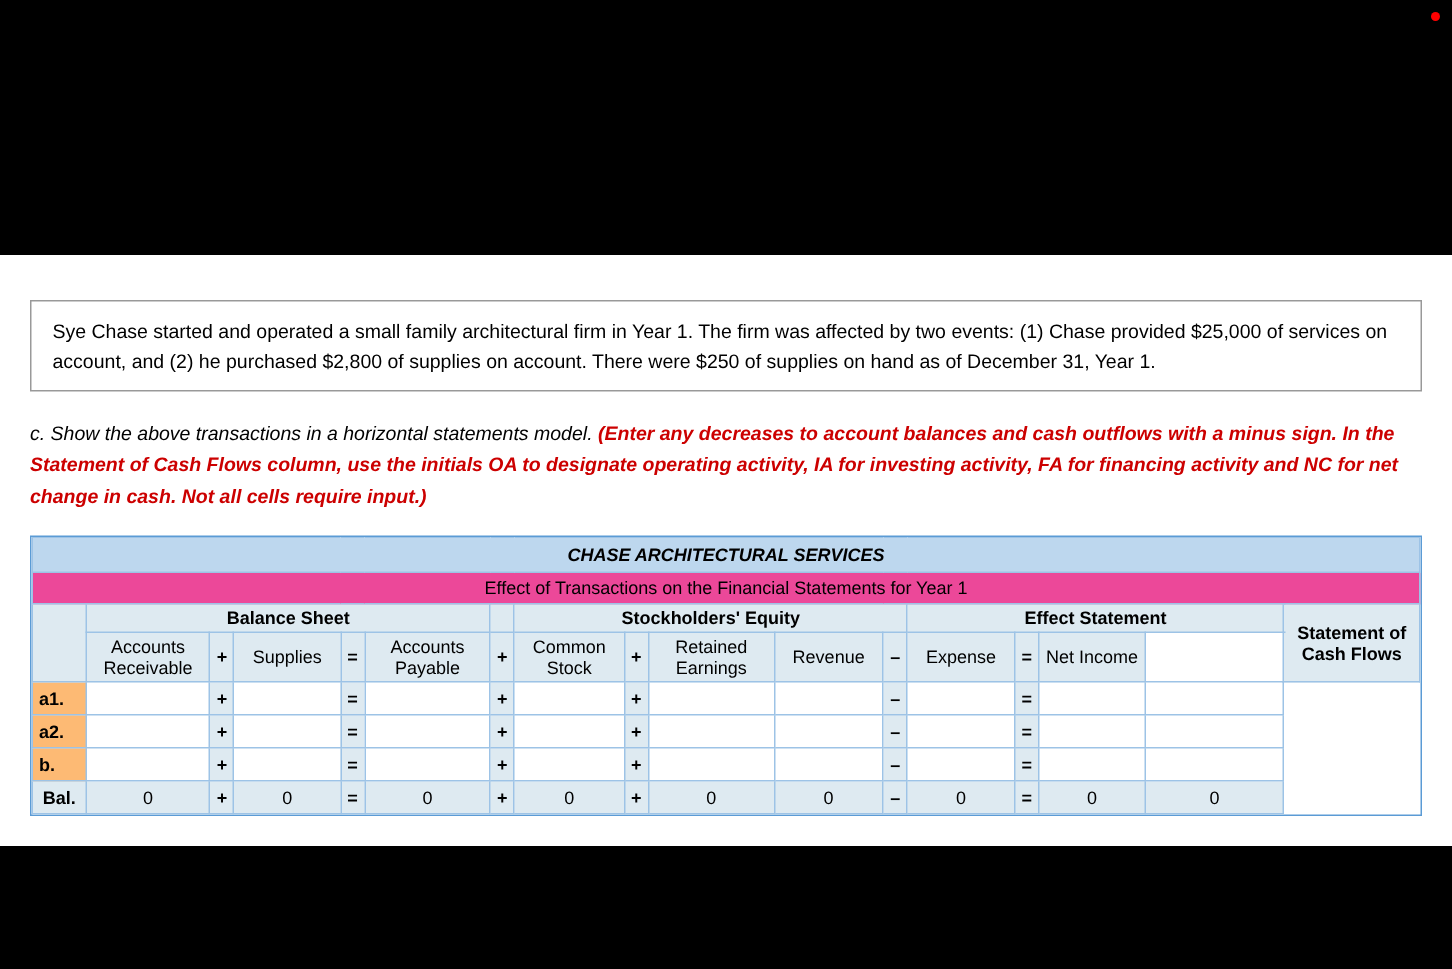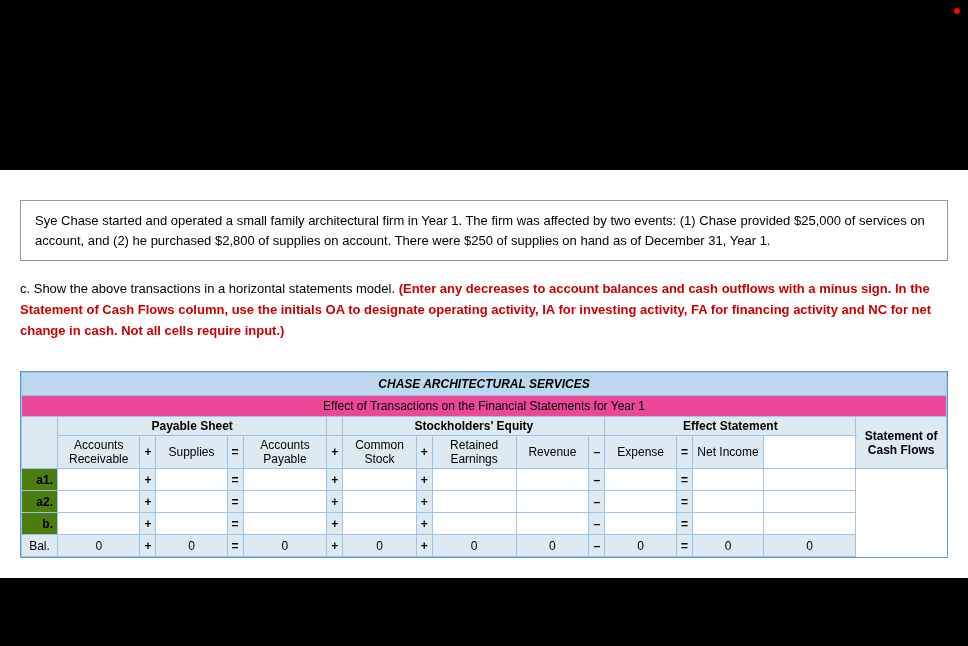--- a/index.html
+++ b/index.html
@@ -35,21 +35,22 @@
       line-height: 1.5;
     }
     .exercise-title {
       font-size: 15px;
       font-weight: bold;
       margin-bottom: 10px;
     }
     .instructions {
       font-size: 13px;
       line-height: 1.6;
-      margin-bottom: 30px;
+      margin-bottom: 16px;
+      font-style: italic;
     }
     .instructions strong {
       font-weight: bold;
     }
     .instructions .red-text {
       color: #cc0000;
       font-weight: bold;
     }
     
     .table-wrapper {
@@ -88,30 +89,30 @@
       background: #deeaf1;
       width: 36px;
       text-align: center;
       font-weight: bold;
     }
     .data-row td {
       background: #fff;
       height: 22px;
     }
     .data-row td.label-cell {
-      background: #4d7c0f;
-      font-weight: bold;
-      text-align: right;
+      background: #fdba74;
+      font-weight: bold;
+      text-align: left;
     }
     .bal-row td {
       background: #deeaf1;
       height: 22px;
     }
     .bal-row td.label-cell {
-      font-weight: normal;
+      font-weight: bold;
       text-align: center;
     }
     .operator {
       background: #deeaf1 !important;
       font-weight: bold;
       width: 16px;
       padding: 0 2px;
       text-align: center;
     }
     input[type="text"] {
@@ -162,21 +163,21 @@
       <thead>
         <tr>
           <td colspan="18" class="header-row-1">CHASE ARCHITECTURAL SERVICES</td>
         </tr>
         <tr>
           <td colspan="18" class="header-row-2">Effect of Transactions on the Financial Statements for Year 1</td>
         </tr>
         <tr>
           <td rowspan="2" class="section-header col-no"></td>
           <td colspan="5" class="section-header">
-            <span>Payable Sheet</span>
+            <span>Balance Sheet</span>
           </td>
           <td class="operator header-group"></td>
           <td colspan="5" class="section-header">Stockholders' Equity</td>
           <td colspan="5" class="section-header">
             <span>Effect Statement</span>
           </td>
           <td rowspan="2" class="section-header cf-cell">
             <span>Statement of Cash Flows</span>
           </td>
         </tr>

